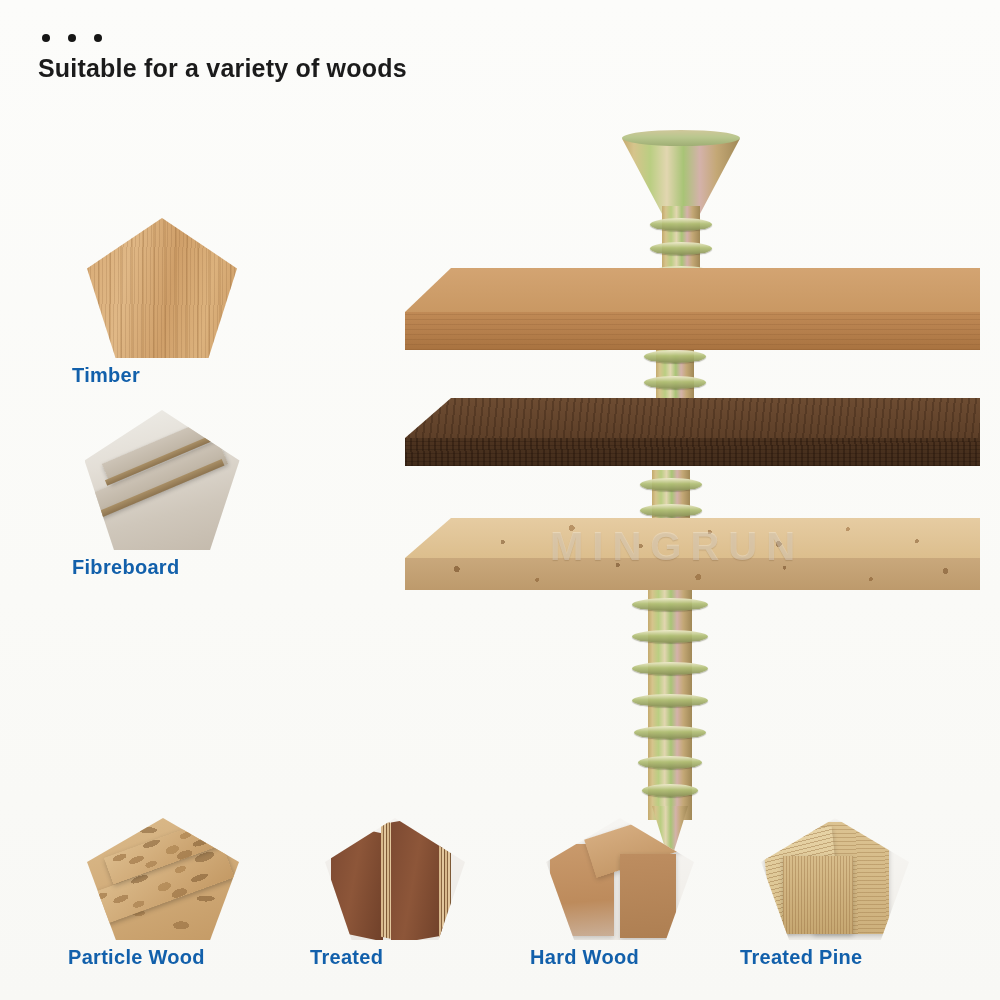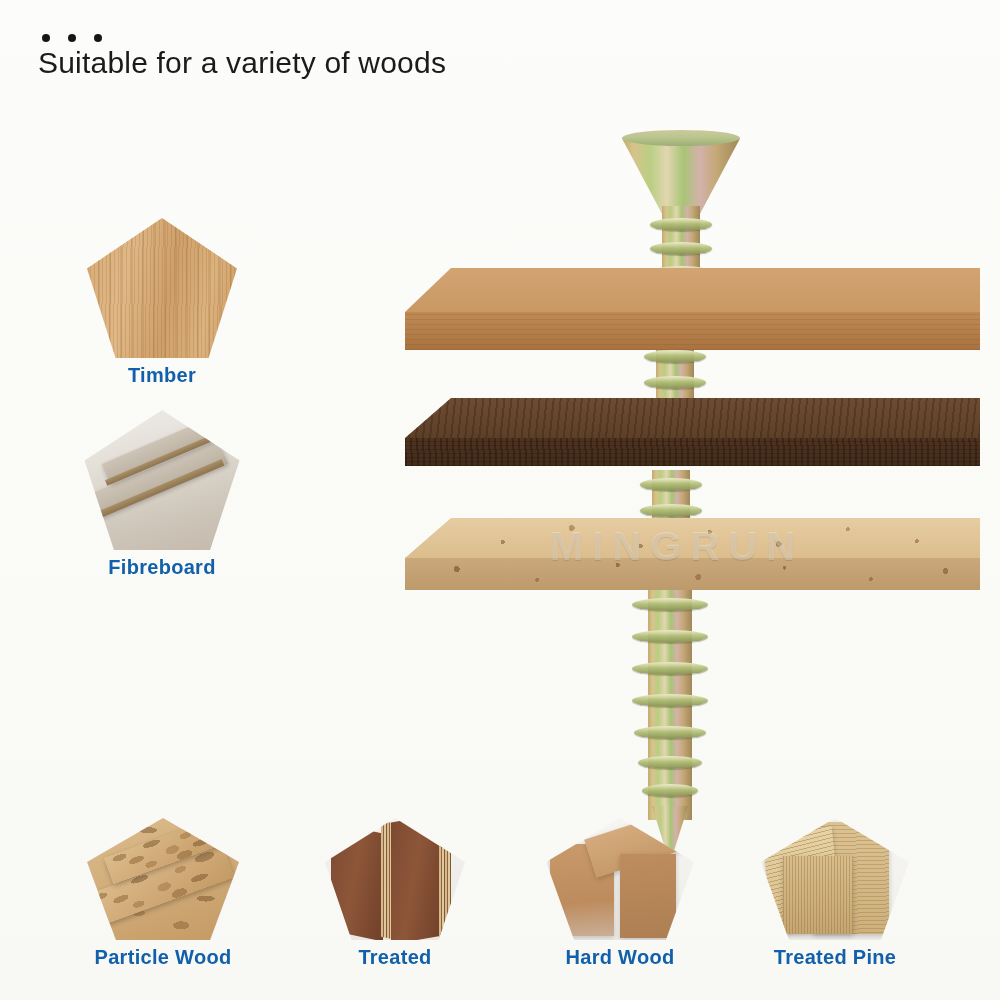--- a/index.html
+++ b/index.html
@@ -32,32 +32,32 @@
     line-height: 1.18;
     letter-spacing: 4.5px;
     white-space: pre-line;
     text-transform: uppercase;
   }
 
   #dots { margin-top: 14px; margin-left: 6px; display: flex; gap: 18px; }
   .dot { width: 8px; height: 8px; border-radius: 50%; background: #161616; }
 
   #subtitle {
-    margin-top: 4px;
+    margin-top: 12px;
     margin-left: 2px;
     color: #1b1b1b;
-    font-size: 30px;
-    font-weight: normal;
+    font-size: 25px;
+    font-weight: bold;
     letter-spacing: 0.2px;
   }
 
   
   .swatch {
     position: absolute;
-    text-align: center;
+    text-align: left;
   }
   .swatch-label {
     color: #1260ab;
     font-weight: bold;
     font-size: 20px;
     letter-spacing: 0.3px;
     margin-top: 6px;
     white-space: nowrap;
   }
   .pent {

